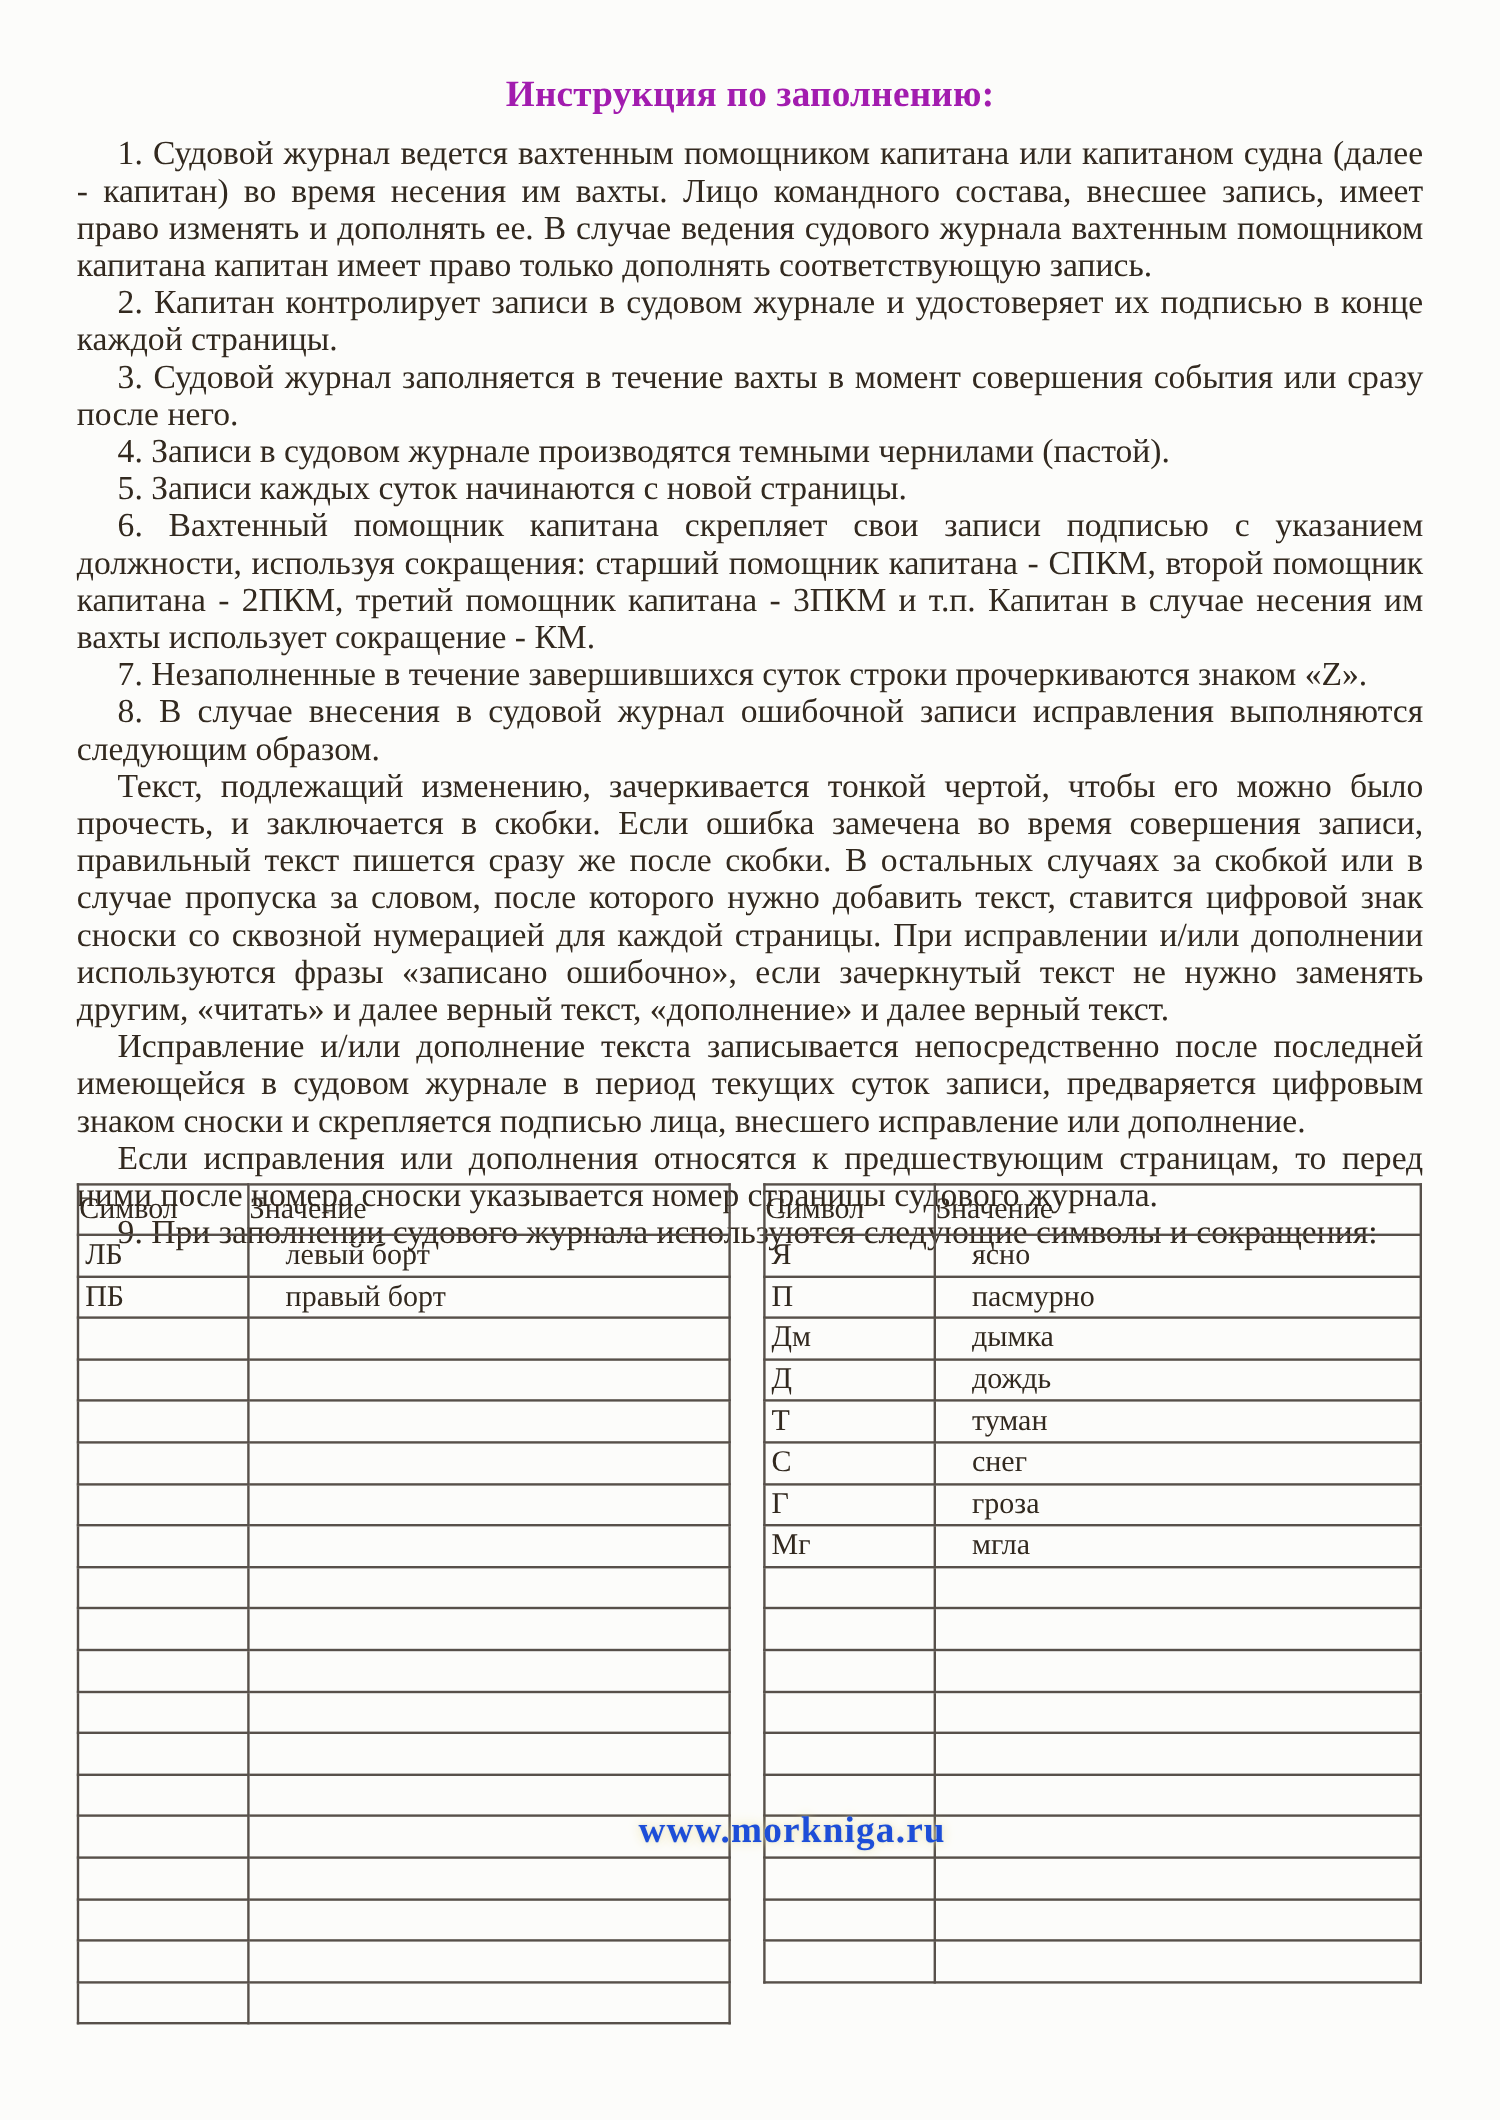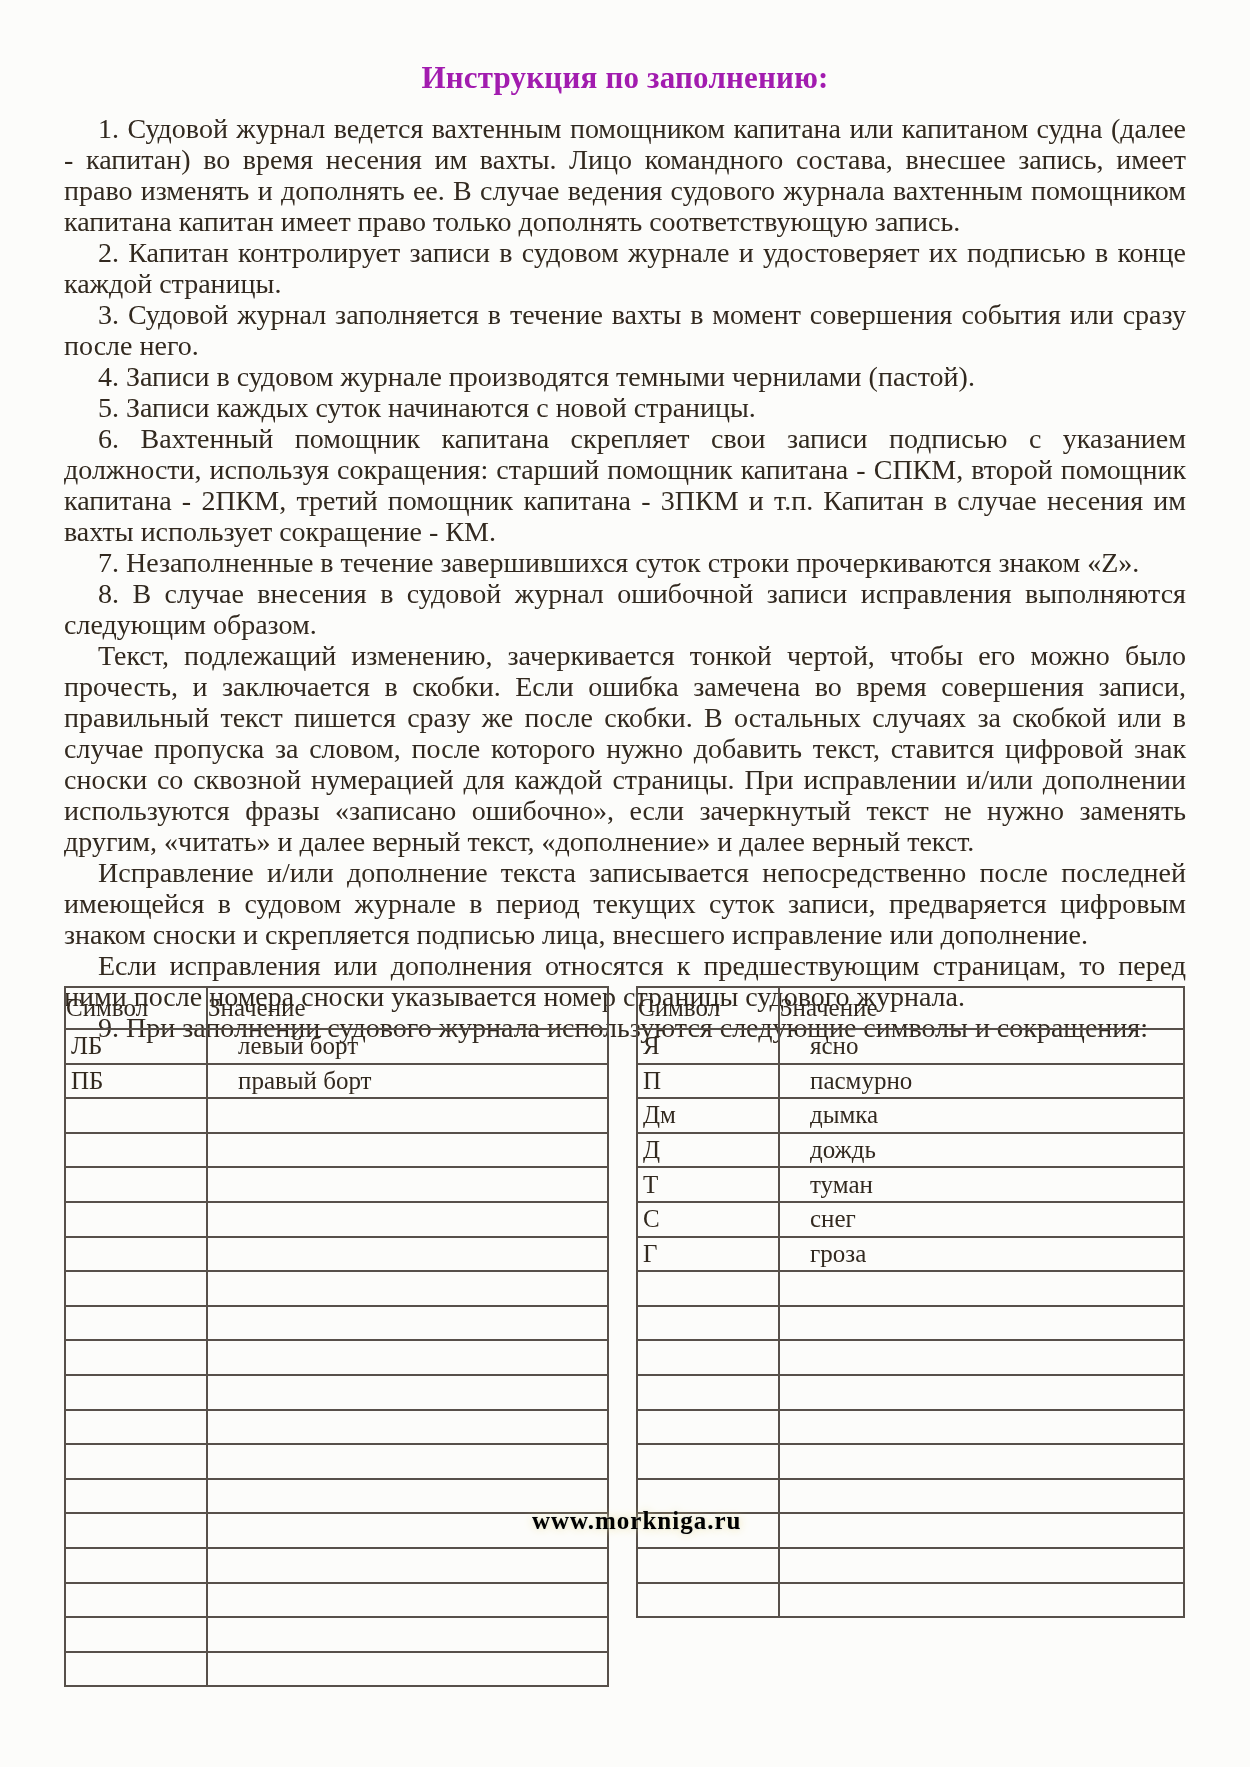--- a/index.html
+++ b/index.html
@@ -70,24 +70,24 @@
     text-align: left;
   }
   .symbols-table td.col-symbol {
     padding-left: 5px;
   }
   .col-symbol { width: 140px; }
   .watermark {
     position: absolute;
     left: 532px;
     top: 1507px;
-    font-size: 25px;
+    font-size: 31px;
     font-weight: bold;
     letter-spacing: 1px;
-    color: #000000;
+    color: #1d4ed8;
     text-shadow: 0 0 10px rgba(240, 230, 170, 0.95), 0 0 2px rgba(174, 197, 221, 0.6);
     z-index: 5;
   }
 </style>
 </head>
 <body>
 
 <div class="page">
 
   <h1 class="title">Инструкция по заполнению:</h1>
@@ -224,20 +224,24 @@
         </tr>
         <tr>
           <td class="col-symbol">С</td>
           <td>снег</td>
         </tr>
         <tr>
           <td class="col-symbol">Г</td>
           <td>гроза</td>
         </tr>
         <tr>
+          <td class="col-symbol">Мг</td>
+          <td>мгла</td>
+        </tr>
+        <tr>
           <td class="col-symbol">&nbsp;</td>
           <td>&nbsp;</td>
         </tr>
         <tr>
           <td class="col-symbol">&nbsp;</td>
           <td>&nbsp;</td>
         </tr>
         <tr>
           <td class="col-symbol">&nbsp;</td>
           <td>&nbsp;</td>

